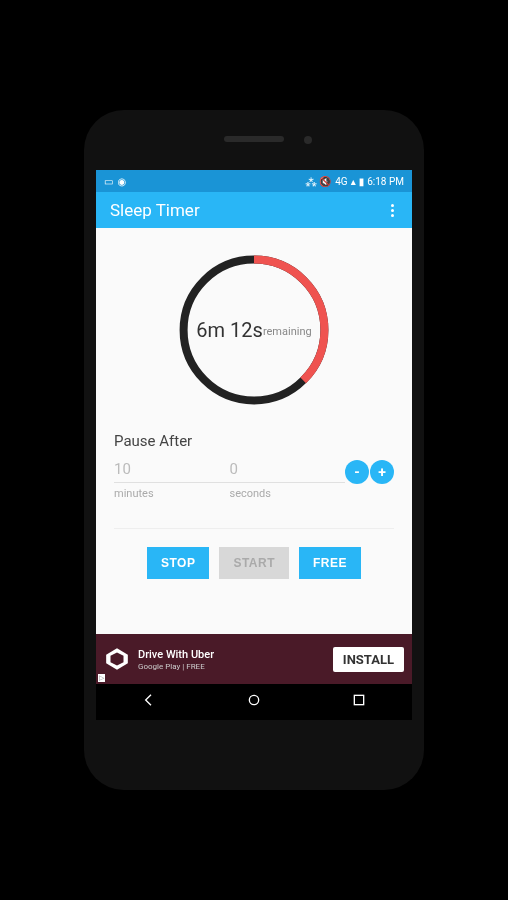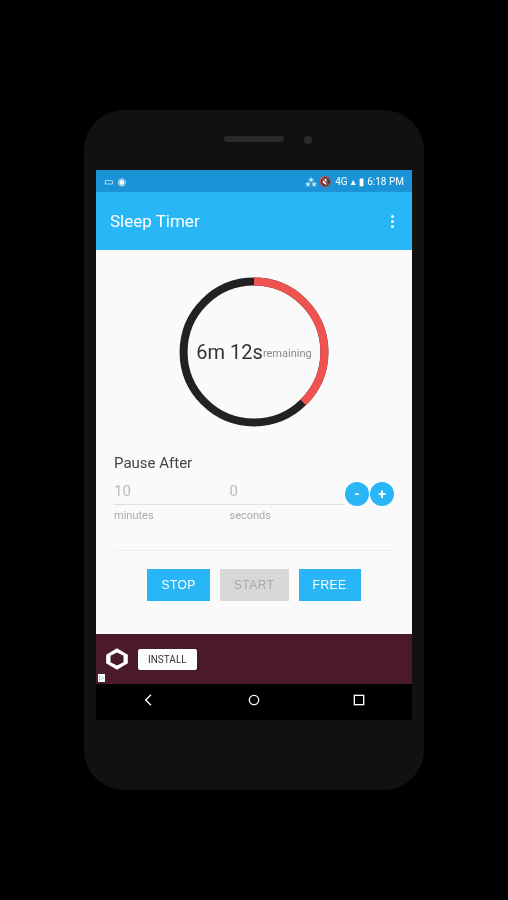--- a/index.html
+++ b/index.html
@@ -4,48 +4,48 @@
 <style>
 *{box-sizing:border-box;margin:0;padding:0}
 body{background:#000;width:508px;height:900px;font-family:Roboto,Arial,sans-serif;display:flex;align-items:center;justify-content:center}
 .phone{width:340px;height:680px;background:#111;border-radius:40px;padding:60px 12px 70px;position:relative;box-shadow:0 2px 8px rgba(0,0,0,.5)}
 .phone::before{content:"";position:absolute;top:26px;left:50%;transform:translateX(-50%);width:60px;height:6px;background:#2a2a2a;border-radius:3px}
 .phone::after{content:"";position:absolute;top:26px;left:calc(50% + 50px);width:8px;height:8px;background:#2a2a2a;border-radius:50%}
 .screen{width:100%;height:100%;background:#fafafa;overflow:hidden;position:relative;display:flex;flex-direction:column}
 .statusbar{height:22px;background:#1a94d6;display:flex;align-items:center;padding:0 8px;color:#fff;font-size:10px}
 .sb-left{display:flex;gap:4px;align-items:center}
 .sb-right{margin-left:auto;display:flex;gap:3px;align-items:center}
-.appbar{height:58px;background:#29b6f6;display:flex;align-items:center;padding:0 14px;color:#fff}
+.appbar{height:36px;background:#29b6f6;display:flex;align-items:center;padding:0 14px;color:#fff}
 .app-title{font-size:17px;font-weight:400;flex:1}
 .overflow{display:flex;flex-direction:column;gap:2px;padding:4px}
 .overflow span{width:3px;height:3px;background:#fff;border-radius:50%}
 .content{flex:1;background:#fafafa;padding:18px 18px 0;display:flex;flex-direction:column;align-items:center}
 .ring{width:160px;height:160px;position:relative;margin-top:4px}
 .ring svg{width:100%;height:100%;transform:rotate(-90deg)}
 .ring-text{position:absolute;inset:0;display:flex;flex-direction:row;align-items:center;justify-content:center}
 .time{font-size:20px;color:#333}
 .remaining{font-size:11px;color:#888;margin-top:2px}
 .pause-after{width:100%;margin-top:22px}
 .pa-label{font-size:15px;color:#444}
 .inputs{display:flex;align-items:flex-start;margin-top:10px;}
 .inp{flex:1}
 .inp-val{font-size:15px;color:#bbb;border-bottom:1px solid #e0e0e0;padding-bottom:4px}
 .inp-lbl{font-size:11px;color:#aaa;margin-top:4px}
 .pmbtns{display:flex;gap:1px;margin-left:auto;align-items:center}
 .circbtn{width:24px;height:24px;border-radius:50%;background:#29b6f6;color:#fff;display:flex;align-items:center;justify-content:center;font-size:14px;font-weight:bold}
 .buttons{display:flex;gap:10px;margin-top:28px;justify-content:center;width:100%;border-top:1px solid #eee;padding-top:18px}
-.btn{padding:9px 14px;font-size:12px;font-weight:400;letter-spacing:.5px;color:#fff;background:#29b6f6;border:none}
+.btn{padding:9px 14px;font-size:12px;font-weight:700;letter-spacing:.5px;color:#fff;background:#29b6f6;border:none}
 .btn.disabled{background:#d8d8d8;color:#aaa}
 .ad{height:50px;background:#4a1a28;display:flex;align-items:center;padding:0 8px;color:#fff;position:relative}
 .ad-logo{width:26px;height:26px;margin-right:8px;position:relative}
 .ad-logo svg{width:100%;height:100%}
 .ad-txt{flex:1}
 .ad-title{font-size:11px;font-weight:500}
 .ad-sub{font-size:8px;color:#ccc;margin-top:1px}
-.ad-install{background:#fff;color:#333;font-size:10px;font-weight:400;padding:5px 10px;border-radius:2px}
+.ad-install{background:#fff;color:#333;font-size:13px;font-weight:700;padding:5px 10px;border-radius:2px}
 .ad-badge{position:absolute;bottom:2px;left:2px;font-size:7px;color:#888;background:#fff;padding:0 1px;line-height:8px}
 .navbar{height:36px;background:#000;display:flex;justify-content:space-around;align-items:center}
 .navbtn svg{width:16px;height:16px;fill:#fff}
 </style>
 </head>
 <body>
 
 <div class="phone">
 <div class="screen">
 
@@ -111,20 +111,24 @@
 </div>
 
 <div class="ad">
   <div class="ad-badge">▷</div>
   <div class="ad-logo">
     <svg viewBox="0 0 24 24">
             <polygon points="12,2 22,8 22,16 12,22 2,16 2,8" fill="#fff"></polygon>
             <polygon points="12,6 18,9 18,15 12,18 6,15 6,9" fill="#4a1a28"></polygon>
           </svg>
   </div>
+  <div class="ad-txt">
+    <div class="ad-title">Drive With Uber</div>
+    <div class="ad-sub">Google Play  |  FREE</div>
+  </div>
   <div class="ad-install">INSTALL</div>
 </div>
 
 <div class="navbar">
   <div class="navbtn"><svg viewBox="0 0 24 24">
             <path d="M15 4l-8 8 8 8" stroke="#fff" stroke-width="2" fill="none"></path>
           </svg></div>
   <div class="navbtn"><svg viewBox="0 0 24 24">
             <circle cx="12" cy="12" r="7" stroke="#fff" stroke-width="2" fill="none"></circle>
           </svg></div>

